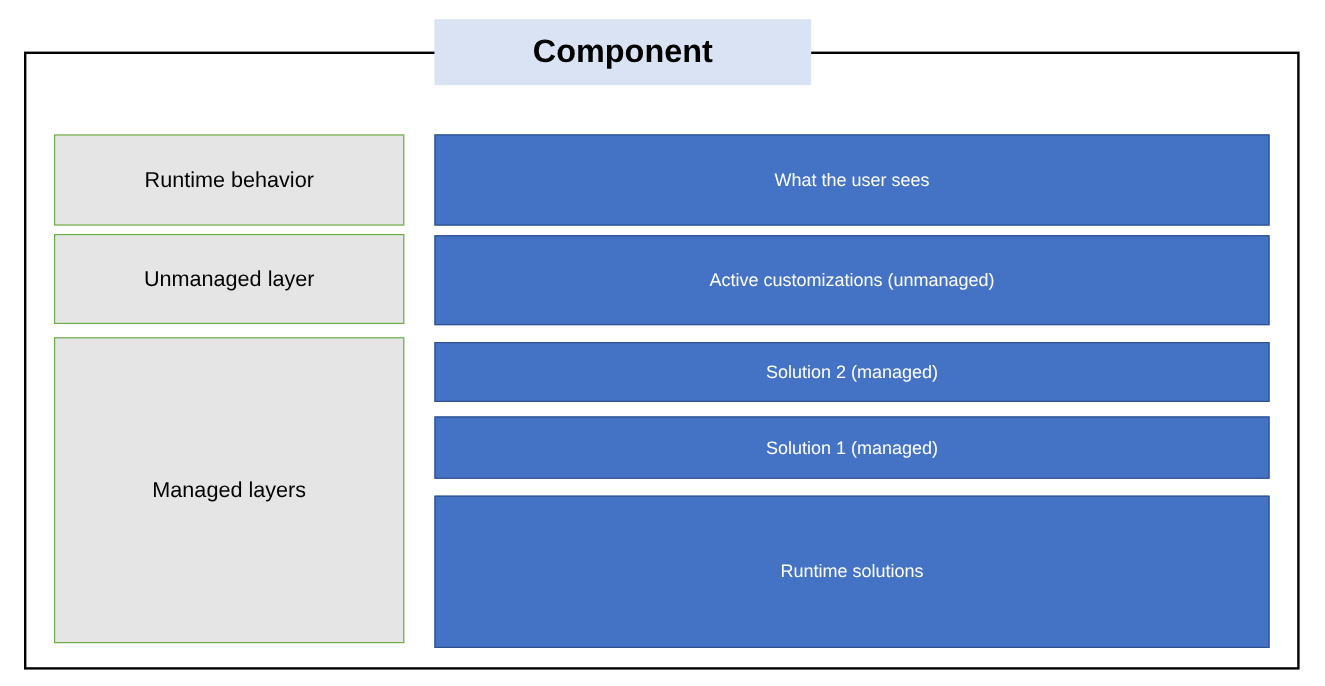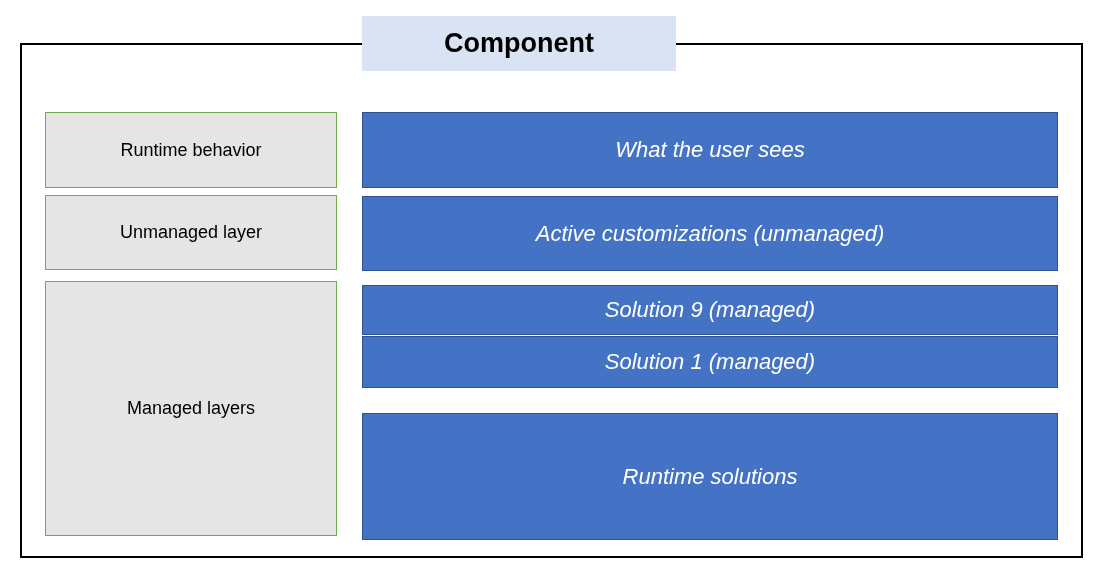--- a/index.html
+++ b/index.html
@@ -73,28 +73,27 @@
     width: 696px;
     background: var(--layer-fill, #4472c4);
     border: 1.5px solid var(--layer-border, #2f528f);
     box-sizing: border-box;
     display: flex;
     align-items: center;
     justify-content: center;
     z-index: 2;
   }
   .layer-box .layer-text {
-    font-size: 22px;
+    font-size: 15px;
     color: var(--layer-text, #ffffff);
-    font-style: italic;
   }
   .layer-1 { top: 112px; height: 76px; }
   .layer-2 { top: 196px; height: 75px; text-align: right; }
   .layer-3 { top: 285px; height: 50px; }
-  .layer-4 { top: 336px; height: 52px; text-align: right; }
+  .layer-4 { top: 347px; height: 52px; text-align: right; }
   .layer-5 { top: 413px; height: 127px; }
 </style>
 </head>
 <body>
 
 <div class="canvas">
 
   <div class="outer-box"></div>
 
   <div class="title-box">
@@ -115,21 +114,21 @@
 
   <div class="layer-box layer-1">
     <span class="layer-text">What the user sees</span>
   </div>
 
   <div class="layer-box layer-2">
     <span class="layer-text">Active customizations (unmanaged)</span>
   </div>
 
   <div class="layer-box layer-3">
-    <span class="layer-text">Solution 9 (managed)</span>
+    <span class="layer-text">Solution 2 (managed)</span>
   </div>
 
   <div class="layer-box layer-4">
     <span class="layer-text">Solution 1 (managed)</span>
   </div>
 
   <div class="layer-box layer-5">
     <span class="layer-text">Runtime solutions</span>
   </div>
 

